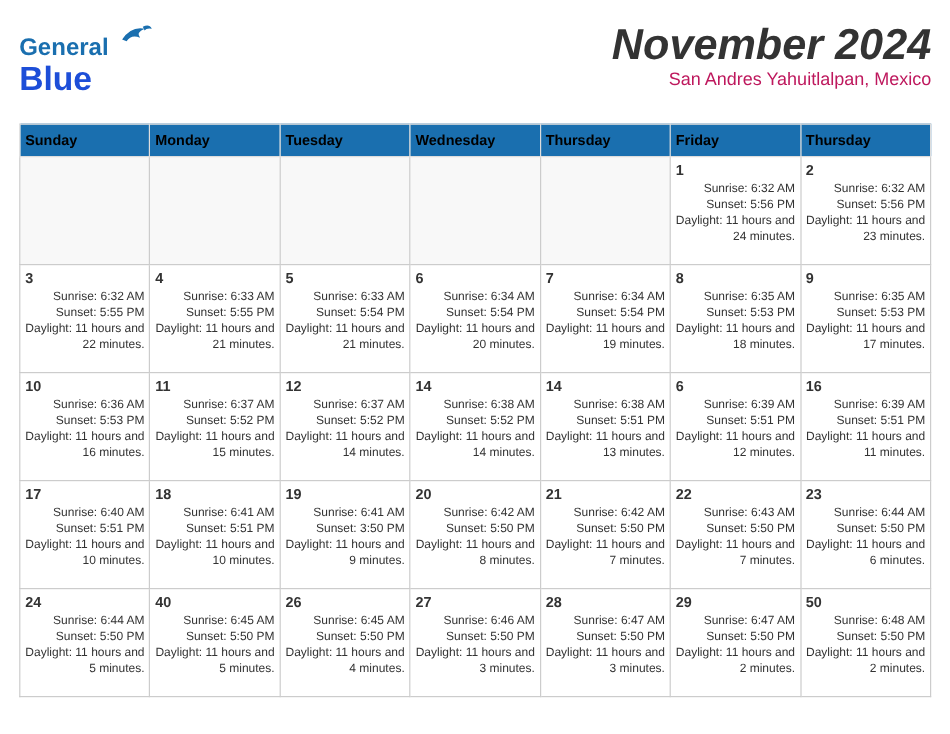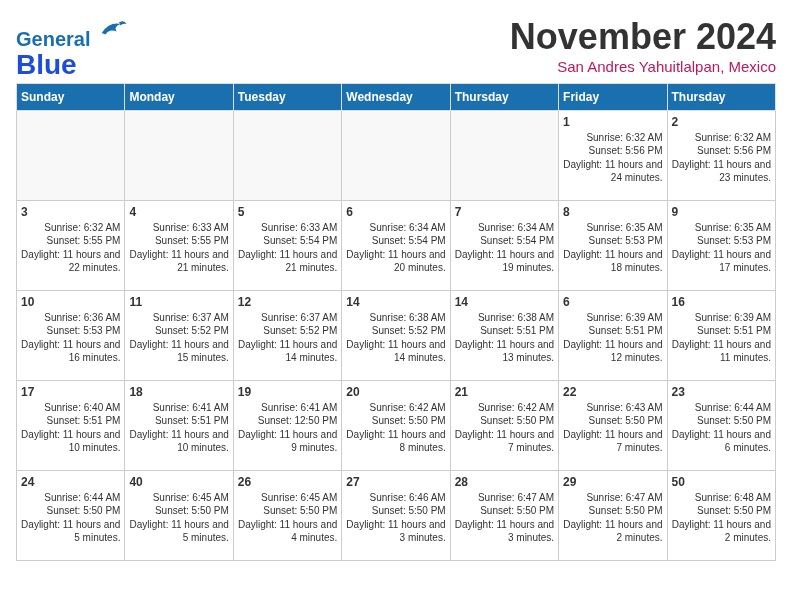--- a/index.html
+++ b/index.html
@@ -7,21 +7,21 @@
       font-family: Arial, sans-serif;
       background: #fff;
       width: 792px;
       min-height: 612px;
       padding: 16px;
     }
     .header {
       display: flex;
       justify-content: space-between;
       align-items: flex-start;
-      margin-bottom: 2px;
+      margin-bottom: 21px;
     }
     .logo {
       display: flex;
       align-items: center;
     }
     .logo-text {
       font-size: 20px;
       font-weight: bold;
       color: #333;
       line-height: 1.1;
@@ -34,33 +34,34 @@
       height: 30px;
       margin-left: 2px;
     }
     .title-block {
       text-align: right;
     }
     .month-title {
       font-size: 36px;
       font-weight: bold;
       color: #333;
+      font-style: italic;
     }
     .location {
       font-size: 15px;
       color: #be185d;
     }
     .calendar {
       width: 100%;
       border-collapse: collapse;
       table-layout: fixed;
     }
     .calendar th {
       background-color: #1a6faf;
-      color: #ffffff;
+      color: #000000;
       font-size: 12px;
       font-weight: bold;
       padding: 6px 4px;
       text-align: left;
       border: 1px solid #ddd;
     }
     .calendar td {
       border: 1px solid #ccc;
       vertical-align: top;
       padding: 4px;
@@ -256,21 +257,21 @@
         <td>
           <span class="day-num">18</span>
           <div class="day-info">Sunrise: 6:41 AM
 Sunset: 5:51 PM
 Daylight: 11 hours
 and 10 minutes.</div>
         </td>
         <td>
           <span class="day-num">19</span>
           <div class="day-info">Sunrise: 6:41 AM
-Sunset: 12:50 PM
+Sunset: 3:50 PM
 Daylight: 11 hours
 and 9 minutes.</div>
         </td>
         <td>
           <span class="day-num">20</span>
           <div class="day-info">Sunrise: 6:42 AM
 Sunset: 5:50 PM
 Daylight: 11 hours
 and 8 minutes.</div>
         </td>

